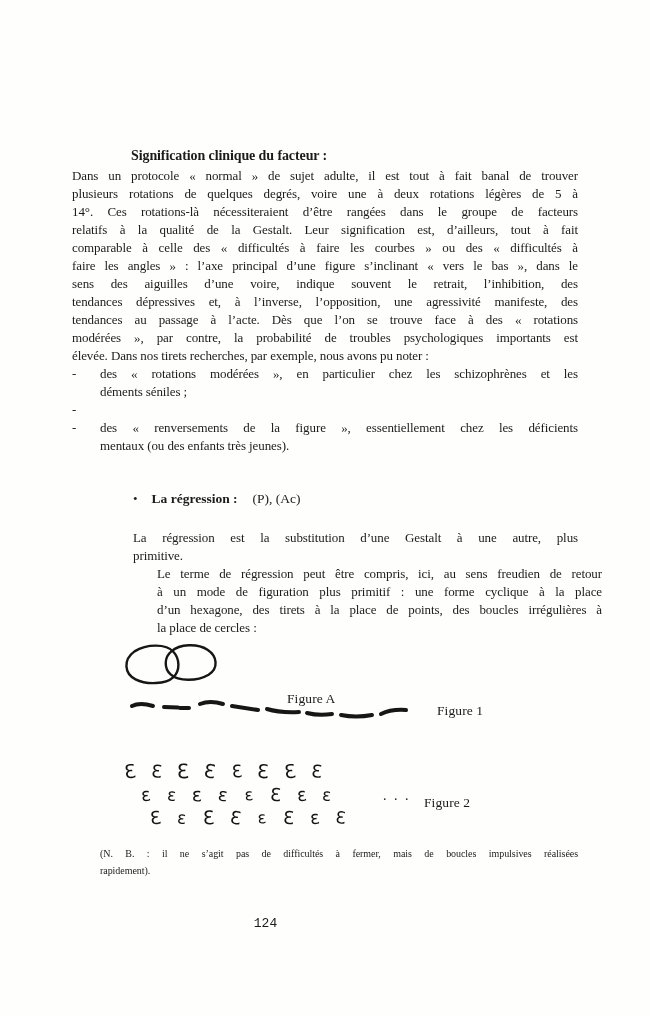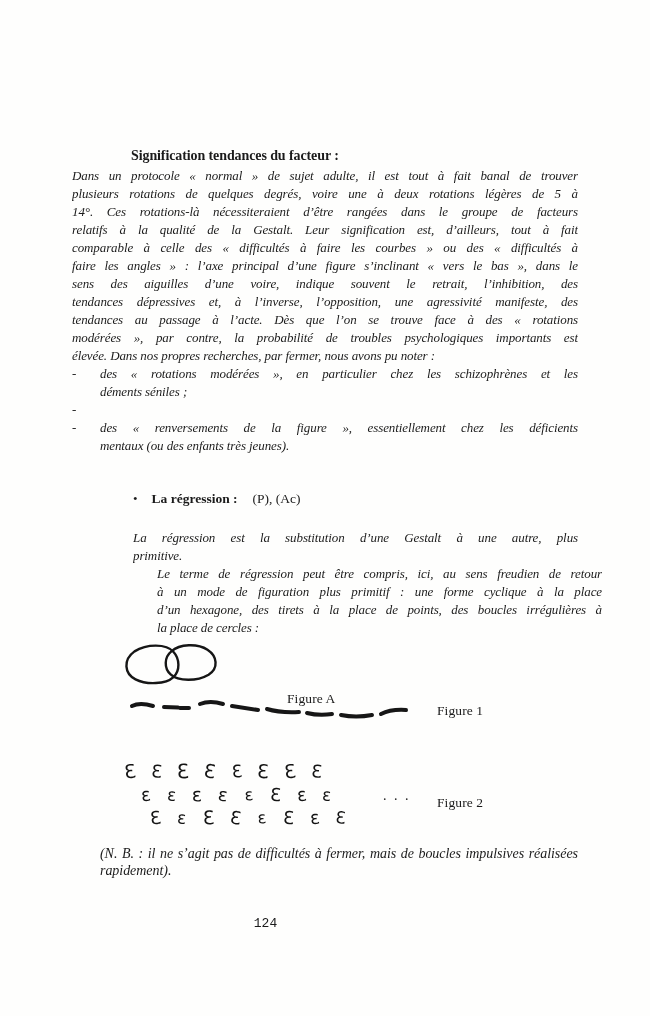--- a/index.html
+++ b/index.html
@@ -11,21 +11,21 @@
     color:#1b1b1b;
     overflow:hidden;
   }
   .abs{position:absolute;}
   .heading{
     left:131px;top:148px;
     font-weight:bold;font-size:14px;letter-spacing:-0.1px;
     white-space:nowrap;
   }
   .bodytext{font-size:13px;letter-spacing:-0.1px;line-height:18px;}
-  .tline{text-align:justify;text-align-last:justify;height:18px;overflow:hidden;font-style:italic;}
+  .tline{text-align:justify;text-align-last:justify;height:18px;overflow:hidden;}
   .tline.no-just{text-align-last:left;}
   .para1{left:72px;top:167px;width:506px;}
   .list{left:72px;top:365px;width:506px;}
   .list-item{display:flex;}
   .list-marker{width:28px;flex:0 0 28px;}
   .list-lines{flex:1;}
   .bullet-line{
     left:133px;top:491px;font-size:13.5px;
     display:flex;align-items:baseline;white-space:nowrap;
   }
@@ -45,44 +45,44 @@
   .glyph.g3{transform:rotate(8deg);}
   .glyph.g4{transform:rotate(-5deg) scale(0.9);}
   .glyph.g5{transform:rotate(3deg);}
   .row1{left:124px;top:760px;word-spacing:0;}
   .row1 .glyph{margin-right:15px;}
   .row2{left:141px;top:784px;}
   .row2 .glyph{margin-right:16px;}
   .row3{left:150px;top:807px;}
   .row3 .glyph{margin-right:16px;}
   .ellipsis{left:383px;top:788px;font-size:14px;letter-spacing:2px;}
-  .note{left:100px;top:845px;width:478px;font-size:14px;letter-spacing:-0.05px;}
+  .note{left:100px;top:845px;width:478px;font-size:10px;letter-spacing:-0.05px;}
   .note .tline{height:17px;line-height:17px;}
   .page-number{left:0;top:916px;width:531px;text-align:center;font-size:13px;font-family:Liberation Mono, monospace;}
   svg path,svg ellipse{stroke:#161616;fill:none;}
 </style>
 </head>
 <body>
 
 <div class="page">
 
-  <div class="abs heading">Signification tendances du facteur :</div>
+  <div class="abs heading">Signification clinique du facteur :</div>
 
   <div class="abs bodytext para1">
       <div class="tline">Dans un protocole « normal » de sujet adulte, il est tout à fait banal de trouver</div>
       <div class="tline">plusieurs rotations de quelques degrés, voire une à deux rotations légères de 5 à</div>
       <div class="tline">14°. Ces rotations-là nécessiteraient d’être rangées dans le groupe de facteurs</div>
       <div class="tline">relatifs à la qualité de la Gestalt. Leur signification est, d’ailleurs, tout à fait</div>
       <div class="tline">comparable à celle des « difficultés à faire les courbes » ou des « difficultés à</div>
       <div class="tline">faire les angles » : l’axe principal d’une figure s’inclinant « vers le bas », dans le</div>
       <div class="tline">sens des aiguilles d’une voire, indique souvent le retrait, l’inhibition, des</div>
       <div class="tline">tendances dépressives et, à l’inverse, l’opposition, une agressivité manifeste, des</div>
       <div class="tline">tendances au passage à l’acte. Dès que l’on se trouve face à des « rotations</div>
       <div class="tline">modérées », par contre, la probabilité de troubles psychologiques importants est</div>
-      <div class="tline no-just">élevée. Dans nos propres recherches, par fermer, nous avons pu noter :</div>
+      <div class="tline no-just">élevée. Dans nos tirets recherches, par exemple, nous avons pu noter :</div>
     </div>
 
   <div class="abs bodytext list">
     <div class="list-item">
       <div class="list-marker">-</div>
       <div class="list-lines">
           <div class="tline">des « rotations modérées », en particulier chez les schizophrènes et les</div>
           <div class="tline no-just">déments séniles ;</div>
         </div>
     </div>
@@ -135,21 +135,21 @@
       <path d="M 215 19 Q 230 22 246 19"></path>
       <path d="M 255 18 Q 265 13 280 14"></path>
     </g>
   </svg>
   <div class="abs caption" style="left:437px;top:703px;">Figure 1</div>
 
   <div class="abs glyph-row row1"><span class="glyph g0">Ɛ</span><span class="glyph g1">Ɛ</span><span class="glyph g2">Ɛ</span><span class="glyph g3">Ɛ</span><span class="glyph g4">Ɛ</span><span class="glyph g5">Ɛ</span><span class="glyph g0">Ɛ</span><span class="glyph g1">Ɛ</span></div>
   <div class="abs glyph-row row2"><span class="glyph g0">ɛ</span><span class="glyph g1">ɛ</span><span class="glyph g2">ɛ</span><span class="glyph g3">ɛ</span><span class="glyph g4">ɛ</span><span class="glyph g5">Ɛ</span><span class="glyph g0">ɛ</span><span class="glyph g1">ɛ</span></div>
   <div class="abs glyph-row row3"><span class="glyph g0">Ɛ</span><span class="glyph g1">ɛ</span><span class="glyph g2">Ɛ</span><span class="glyph g3">Ɛ</span><span class="glyph g4">ɛ</span><span class="glyph g5">Ɛ</span><span class="glyph g0">ɛ</span><span class="glyph g1">Ɛ</span></div>
   <div class="abs ellipsis">. . .</div>
-  <div class="abs caption" style="left:437px;top:795px;text-align:center;">Figure 2</div>
+  <div class="abs caption" style="left:424px;top:795px;text-align:center;">Figure 2</div>
 
   <div class="abs bodytext note">
       <div class="tline">(N. B. :  il ne s’agit pas de difficultés à fermer, mais de boucles impulsives réalisées</div>
       <div class="tline no-just">rapidement).</div>
     </div>
 
   <div class="abs page-number">124</div>
 
 </div>
 

